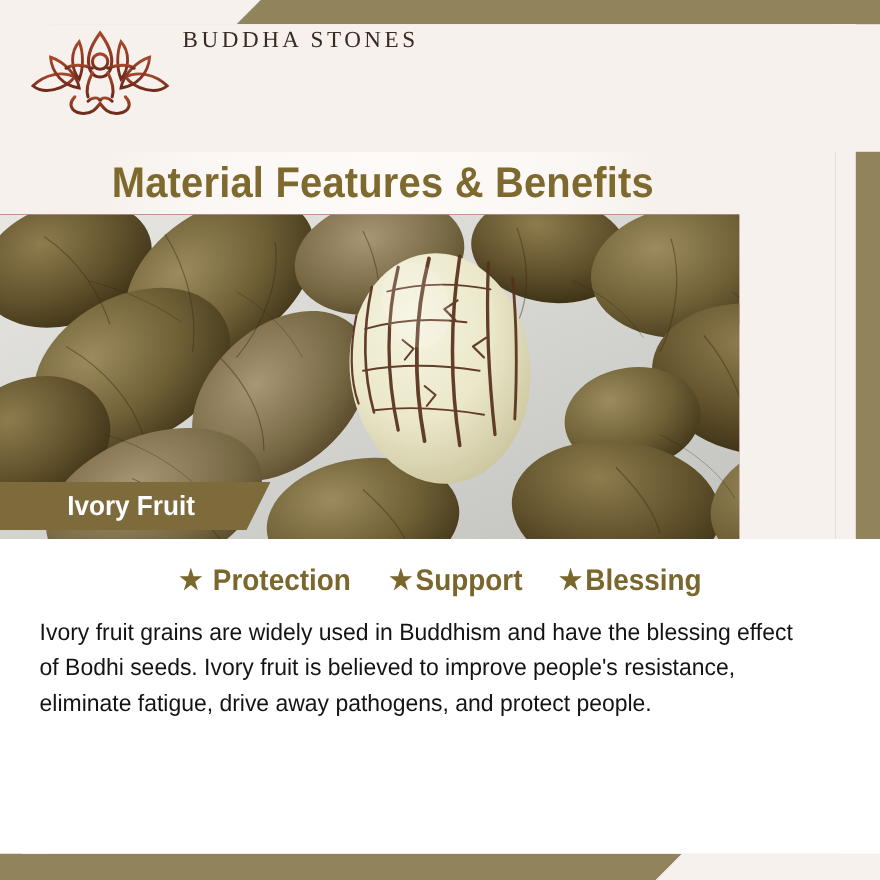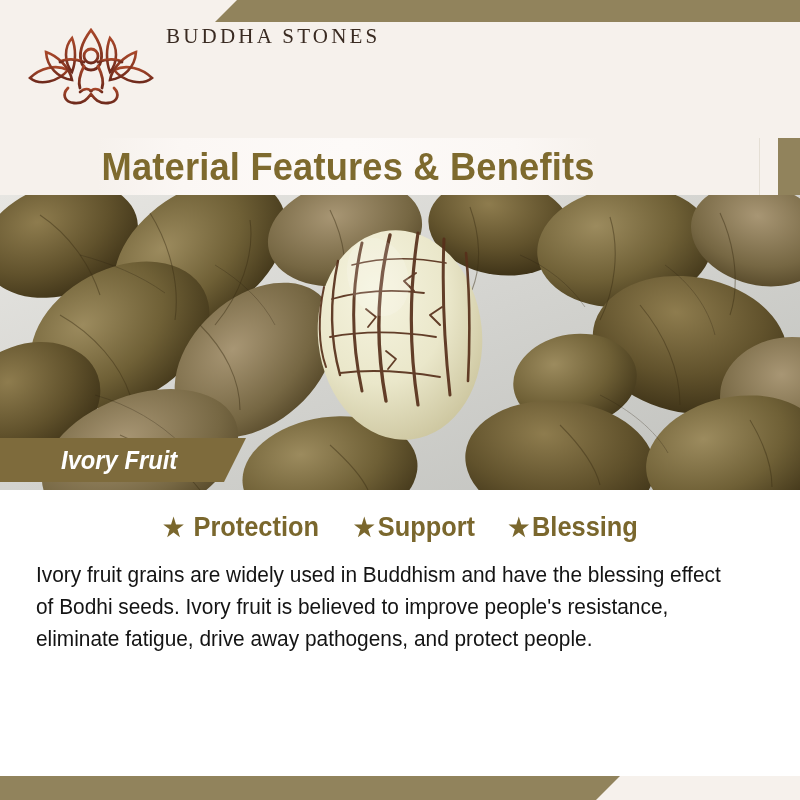--- a/index.html
+++ b/index.html
@@ -56,22 +56,22 @@
   }
   #title-text{
     font-family:"Liberation Sans Narrow","Liberation Sans", sans-serif;
     font-weight:700;font-size:39px;color:#7E6A2E;
     letter-spacing:.2px;transform:scaleX(.93);
     white-space:nowrap;
   }
 
   
   #photo{
-    position:absolute;left:0;top:195px;width:800px;height:295px;
-    overflow:hidden;background:#7f1d1d;font-style:italic;
+    position:absolute;left:0;top:195px;width:672px;height:295px;
+    overflow:hidden;background:#7f1d1d;
   }
   #photo svg{display:block;width:800px;height:295px;}
 
   
   #ivory-ribbon{
     position:absolute;left:0;bottom:8px;width:246px;height:44px;
     background:#7E6B3C;
     clip-path:polygon(0 0, 100% 0, calc(100% - 22px) 100%, 0 100%);
     display:flex;align-items:center;
   }

